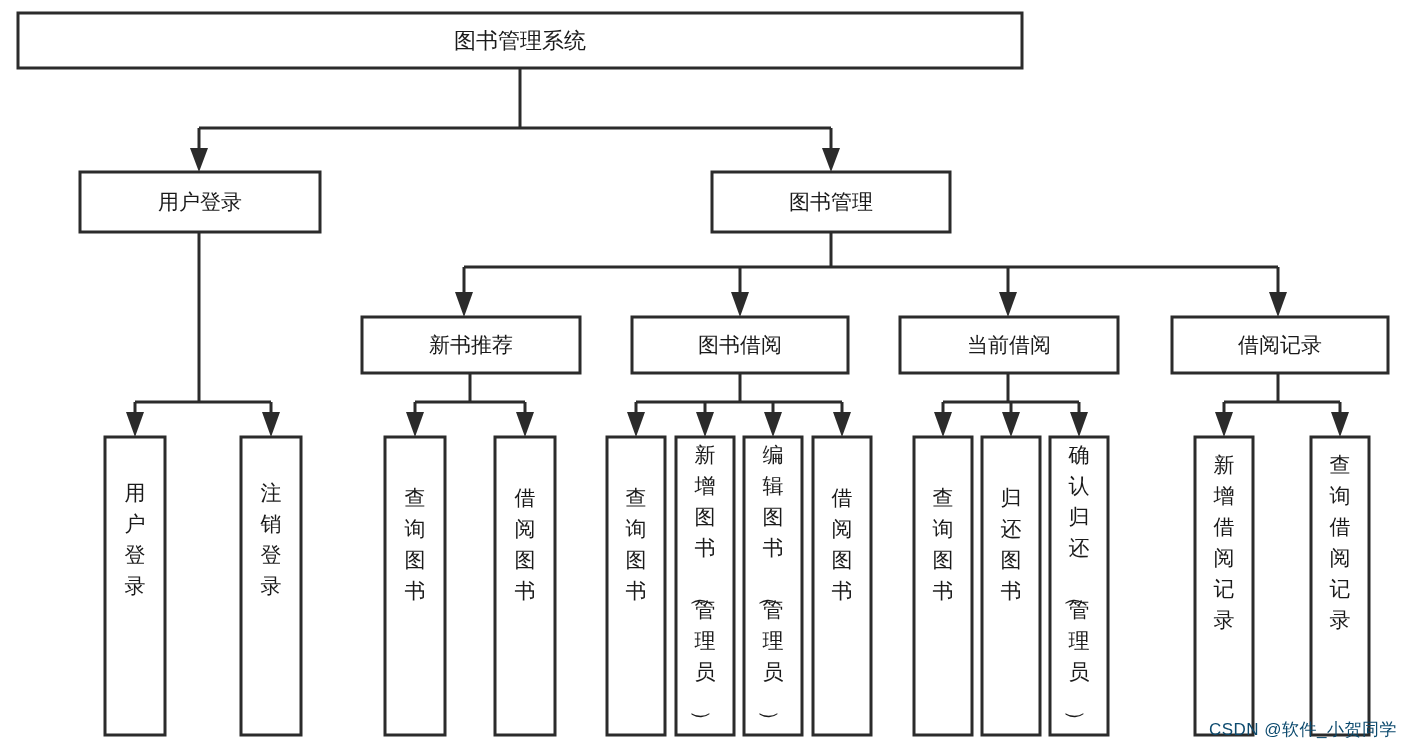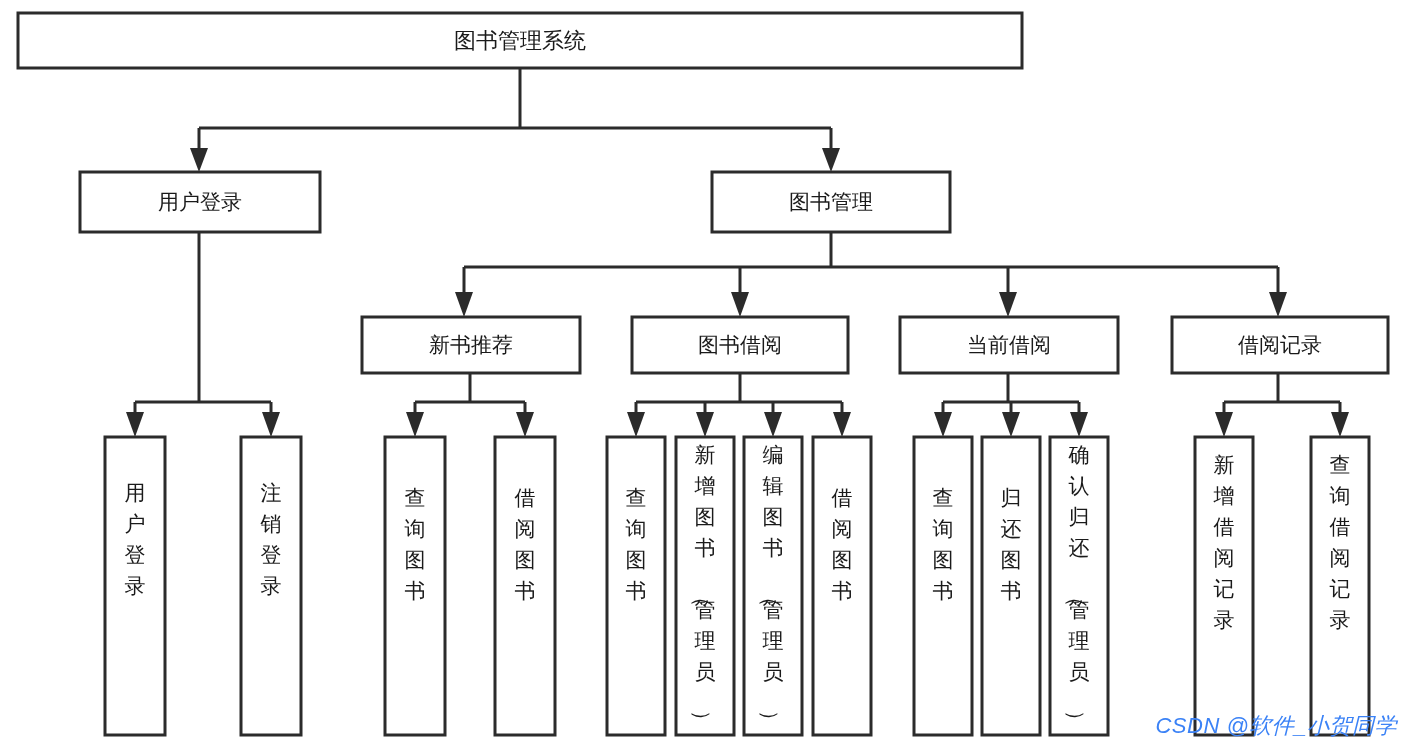--- a/index.html
+++ b/index.html
@@ -56,26 +56,25 @@
     fill: #1a1a1a;
     font-size: 21px;
     text-anchor: middle;
     white-space: pre;
   }
   .watermark {
     position: absolute;
     right: 8px;
     bottom: 6px;
     font-family: "Liberation Sans", "DejaVu Sans", sans-serif;
-    font-size: 22px;
-    color: #3b82f6;
+    font-size: 17px;
+    color: #0c4a6e;
     letter-spacing: 0.5px;
     user-select: none;
     pointer-events: none;
-    font-style: italic;
   }
 </style>
 </head>
 <body>
 
 <div id="diagram-root">
   <svg class="diagram" viewBox="0 0 1405 747" xmlns="http://www.w3.org/2000/svg">
 
     <g>
 

